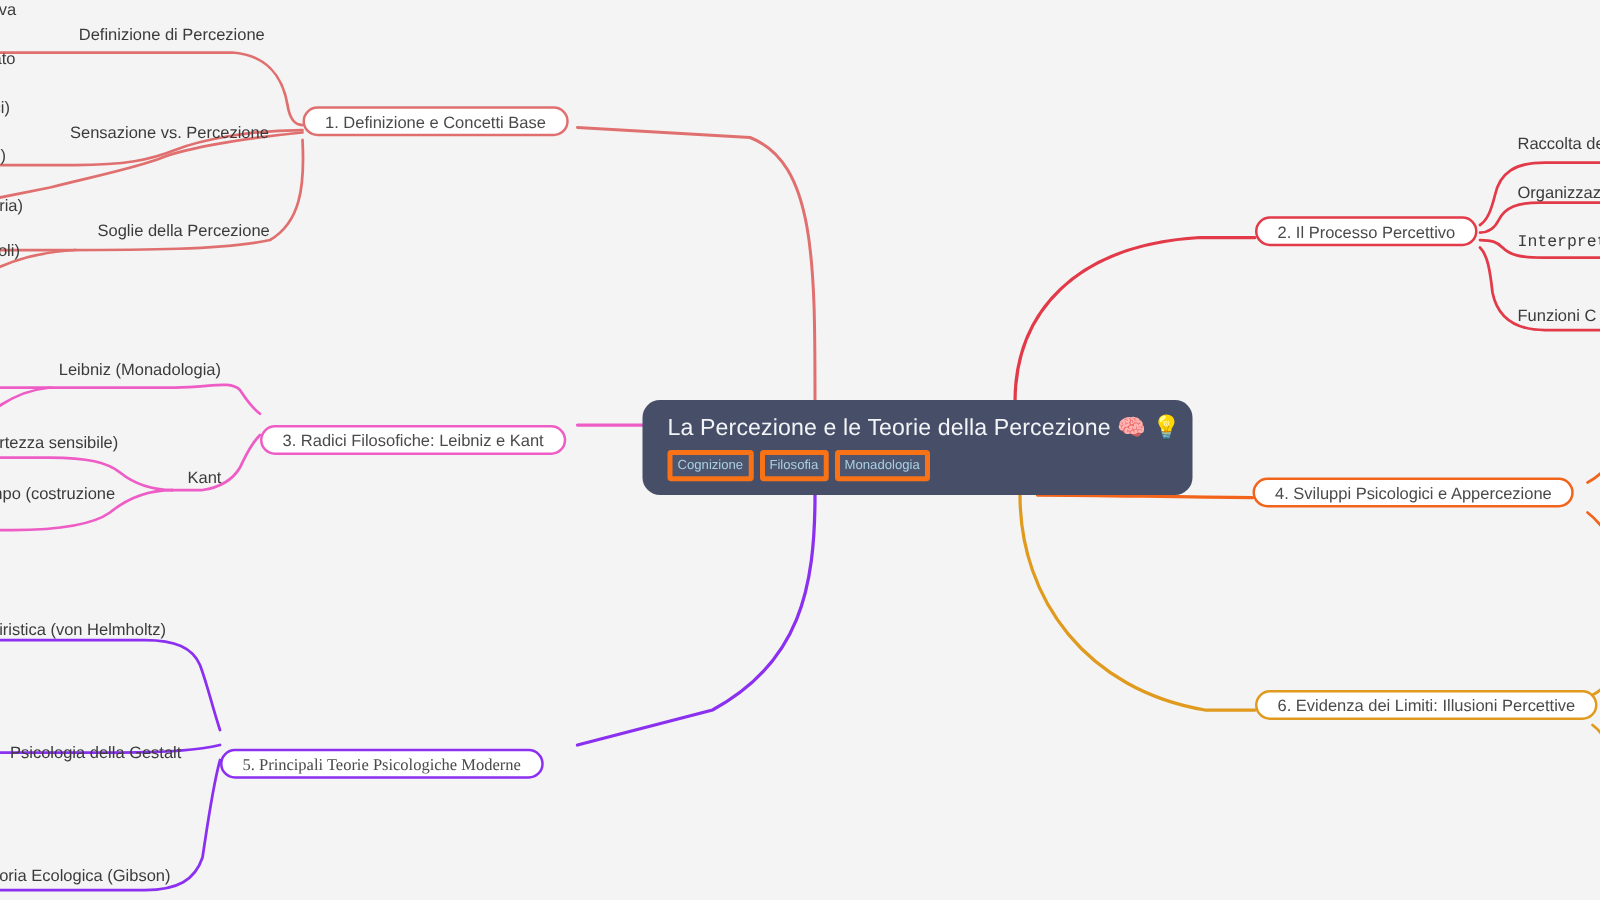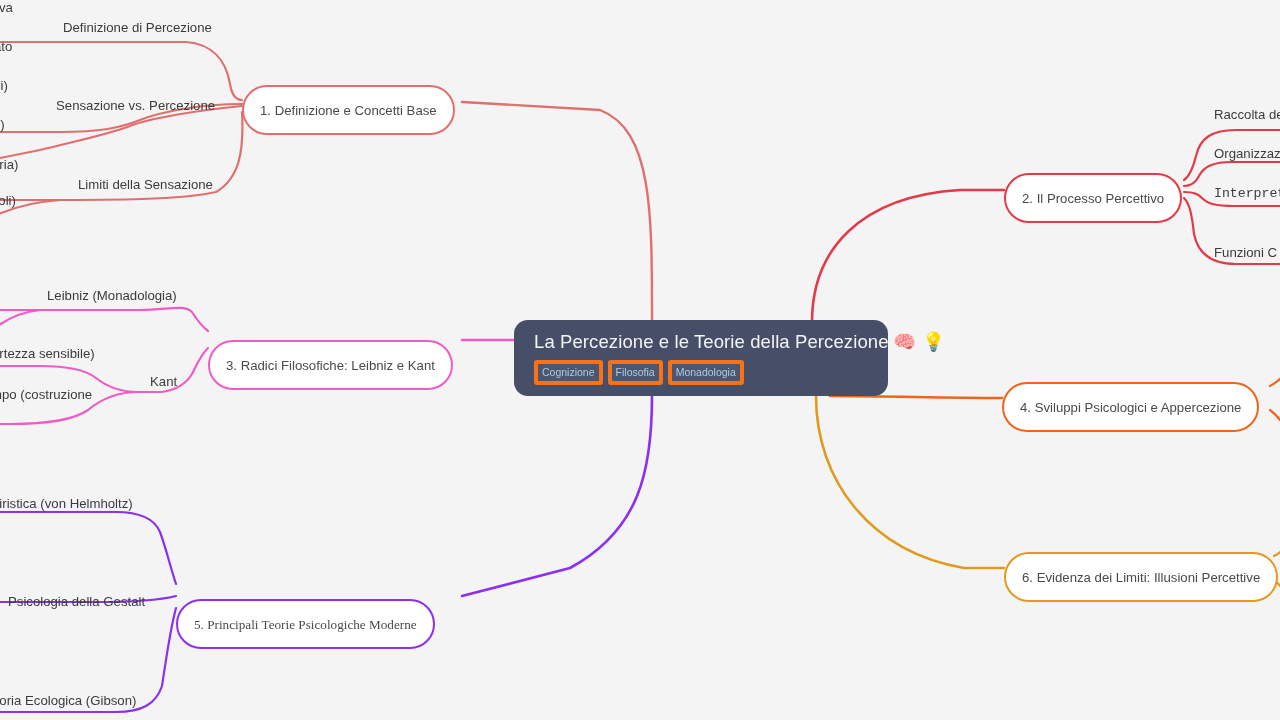--- a/index.html
+++ b/index.html
@@ -25,21 +25,21 @@
     width: 1280px;
     height: 720px;
     pointer-events: none;
   }
 
   
   .root-node {
     position: absolute;
     left: 514px;
     top: 320px;
-    width: 374px;
+    width: 440px;
     height: 76px;
     background: #474f68;
     border-radius: 14px;
     padding: 11px 20px 0 20px;
     z-index: 12;
   }
   .root-title {
     color: #f3f4f7;
     font-size: 18.5px;
     line-height: 22px;
@@ -66,21 +66,21 @@
   .branch-node {
     position: absolute;
     background: #ffffff;
     border-radius: 999px;
     border-style: solid;
     border-width: 2.2px;
     display: flex;
     align-items: center;
     justify-content: center;
     padding: 0 16px;
-    height: 50px;
+    height: 24px;
     white-space: nowrap;
     z-index: 10;
   }
   .branch-node .blabel {
     font-size: 13.2px;
     color: #4a4a4a;
     line-height: 15px;
   }
 
   
@@ -168,21 +168,21 @@
   <div class="branch-node" id="node-b5" style="left:176px; top:599px; border-color:#8b2ff0;font-family:Liberation Serif, serif;">
     <span class="blabel">5. Principali Teorie Psicologiche Moderne</span>
   </div>
 
   <div class="branch-node" id="node-b6" style="left:1004px; top:552px; border-color:#e09a1e;">
     <span class="blabel">6. Evidenza dei Limiti: Illusioni Percettive</span>
   </div>
 
   <div class="leaf l" style="left:63px; top:20px;">Definizione di Percezione</div>
   <div class="leaf l" style="left:56px; top:98px;">Sensazione vs. Percezione</div>
-  <div class="leaf l" style="left:78px; top:177px;">Limiti della Sensazione</div>
+  <div class="leaf l" style="left:78px; top:177px;">Soglie della Percezione</div>
 
   <div class="leaf l" style="left:-4px; top:0px;">iva</div>
   <div class="leaf l" style="left:-6px; top:39px;">ato</div>
   <div class="leaf l" style="left:-6px; top:78px;">ci)</div>
   <div class="leaf l" style="left:-7px; top:117px;">o)</div>
   <div class="leaf l" style="left:-8px; top:157px;">aria)</div>
   <div class="leaf l" style="left:-9px; top:193px;">noli)</div>
 
   <div class="leaf r" style="left:1214px; top:107px;">Raccolta de</div>
   <div class="leaf r" style="left:1214px; top:146px;text-align:right;">Organizzaz</div>

